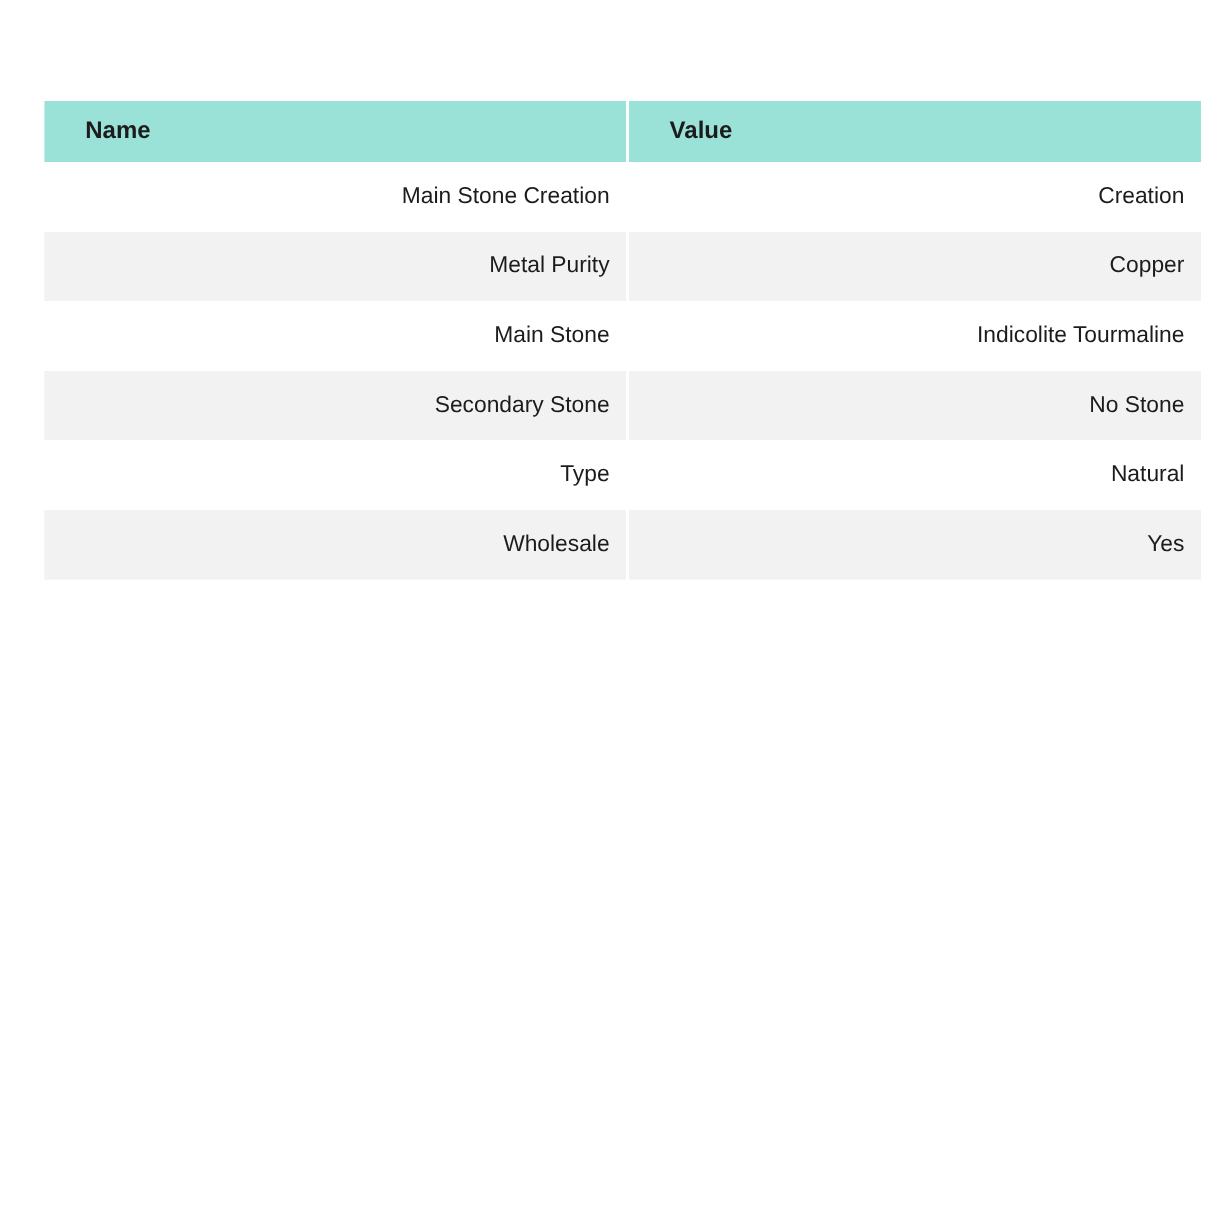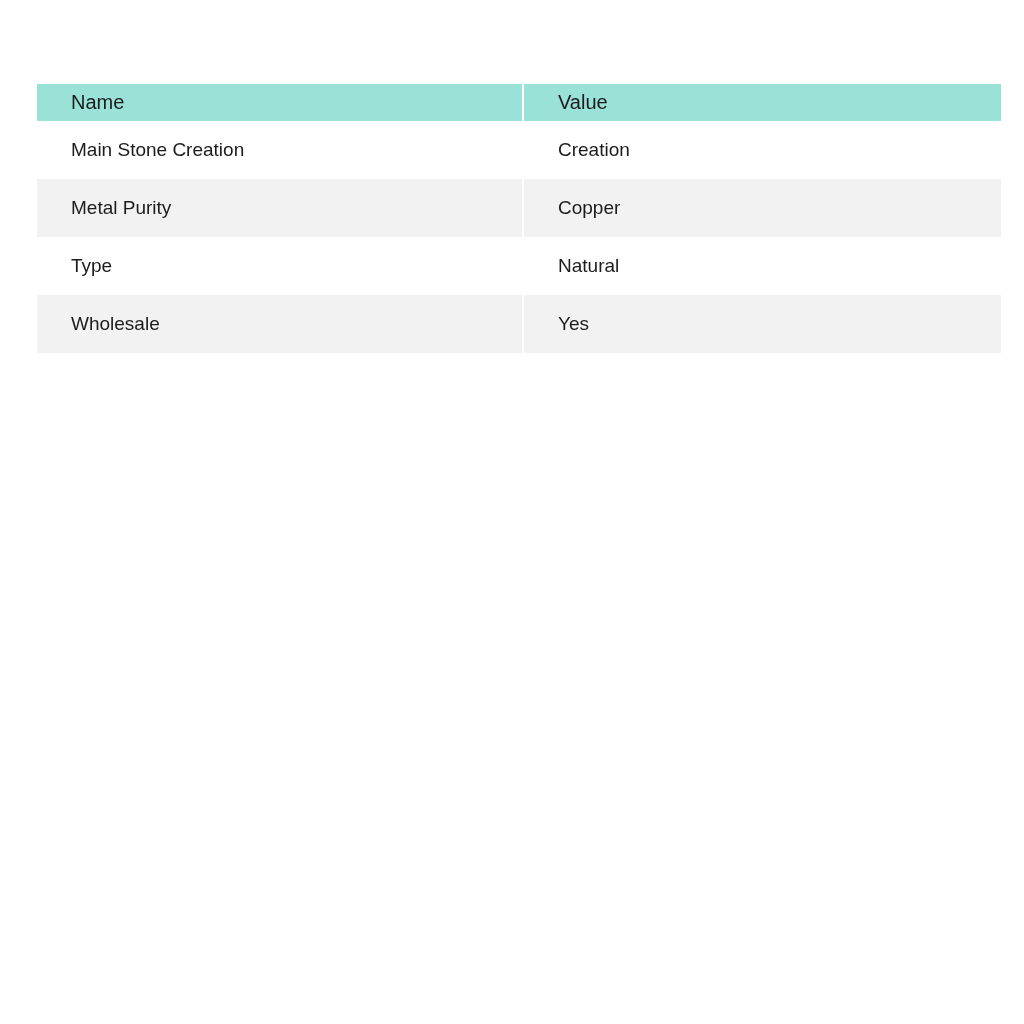--- a/index.html
+++ b/index.html
@@ -28,29 +28,30 @@
   table.specs-table th,
   table.specs-table td {
     text-align: left;
     vertical-align: middle;
     padding-left: 34px;
     padding-right: 14px;
     overflow: hidden;
     white-space: nowrap;
   }
   table.specs-table th {
-    height: 37px;
+    height: 51px;
     background: #9ae2d8;
-    font-weight: 400;
+    font-weight: 700;
     font-size: 20px;
   }
   table.specs-table td {
     height: 58px;
     background: #ffffff;
     font-weight: 400;
+    text-align: right;
   }
   
   table.specs-table th:first-child,
   table.specs-table td:first-child {
     border-right: 2px solid #ffffff;
     width: 486px;
   }
   
   table.specs-table tbody tr:nth-child(even) td {
     background: #f2f2f2;
@@ -70,20 +71,28 @@
     <tbody>
       <tr>
         <td>Main Stone Creation</td>
         <td>Creation</td>
       </tr>
       <tr>
         <td>Metal Purity</td>
         <td>Copper</td>
       </tr>
       <tr>
+        <td>Main Stone</td>
+        <td>Indicolite Tourmaline</td>
+      </tr>
+      <tr>
+        <td>Secondary Stone</td>
+        <td>No Stone</td>
+      </tr>
+      <tr>
         <td>Type</td>
         <td>Natural</td>
       </tr>
       <tr>
         <td>Wholesale</td>
         <td>Yes</td>
       </tr>
     </tbody>
   </table>
 </div>

